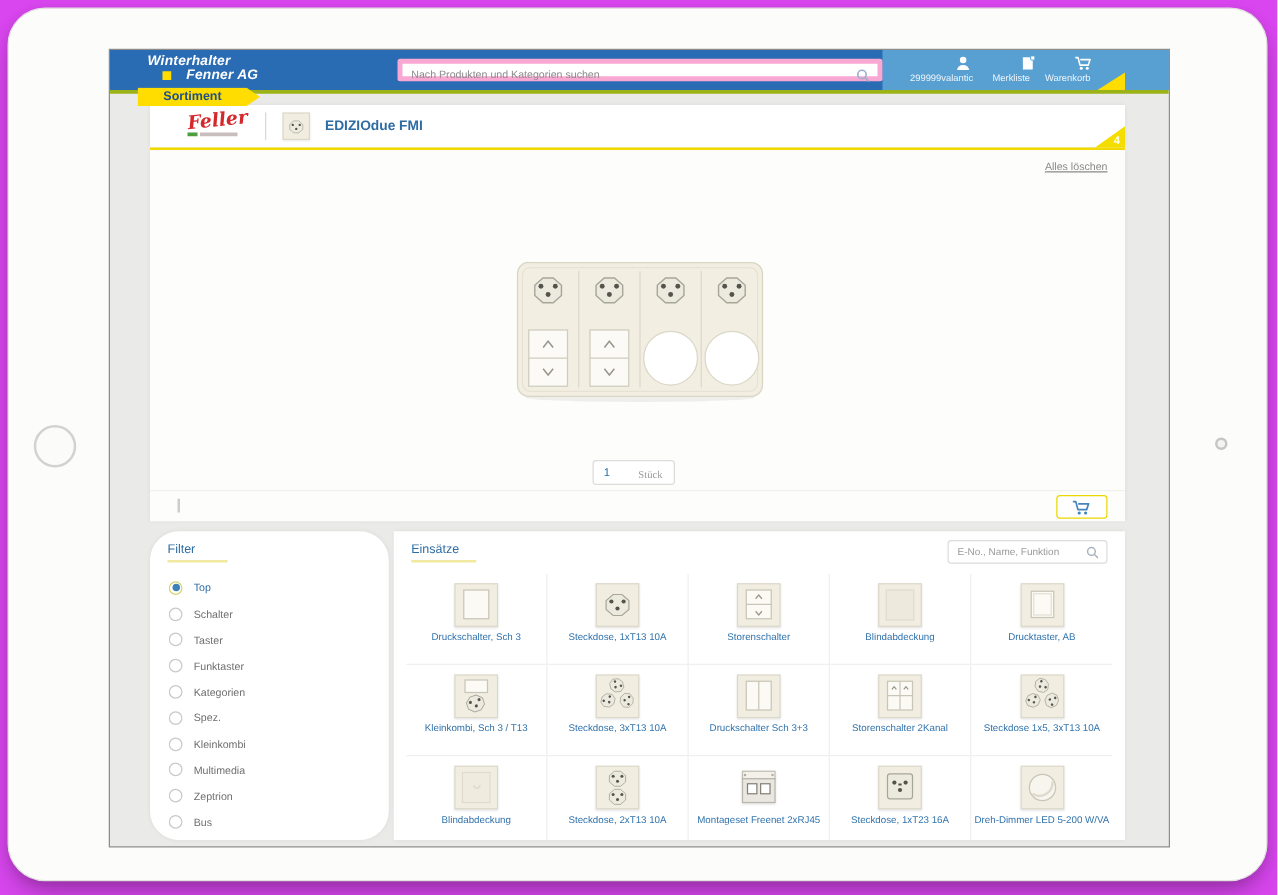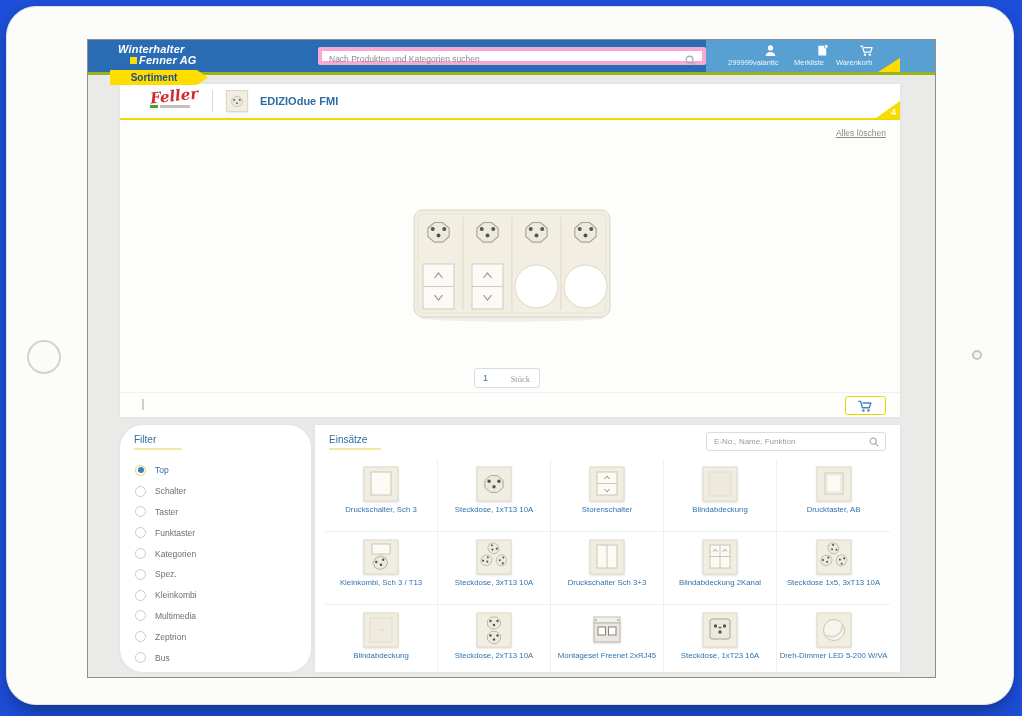--- a/index.html
+++ b/index.html
@@ -1,17 +1,17 @@
 <!DOCTYPE html>
 <html><head>
 <meta charset="utf-8">
 <style>
   * { margin:0; padding:0; box-sizing:border-box; }
   body { font-family:"Liberation Sans", sans-serif; background:#fff; }
-  #canvas { position:relative; width:1022px; height:716px; background:#1d4ed8; overflow:hidden; }
+  #canvas { position:relative; width:1022px; height:716px; background:#d946ef; overflow:hidden; }
 
   
   .tablet { position:absolute; left:6px; top:6px; width:1008px; height:699px;
     background:#fcfcfb; border:1px solid #e2e2e0; border-radius:30px;
     box-shadow:0 14px 24px -8px rgba(0,0,0,.30), 0 3px 10px rgba(0,0,0,.12); }
   .home-btn { position:absolute; left:27px; top:340px; width:34px; height:34px;
     border:2px solid #d2d2d0; border-radius:50%; background:#fbfbfa; }
   .camera { position:absolute; left:972px; top:350px; width:10px; height:10px;
     border:2px solid #c6c6c4; border-radius:50%; background:#f4f4f2; }
 
@@ -19,21 +19,21 @@
   .screen { position:absolute; left:88px; top:40px; width:847px; height:637px;
     background:#eaeae8; outline:1.5px solid #8d8d8b; overflow:hidden; }
 
   
   .topbar { position:absolute; left:0; top:0; width:847px; height:32px; background:#2a6cb3; }
   .topbar-right { position:absolute; left:618px; top:0; right:0; height:32px; background:#58a0d2; }
   .hdr-fold { position:absolute; left:790px; top:18px; width:0; height:0;
     border-left:22px solid transparent; border-bottom:14px solid #ffdd00; }
   .logo { position:absolute; left:30px; top:4px; color:#fff; font-style:italic; font-weight:bold;
     font-size:11px; line-height:11px; letter-spacing:.2px; }
-  .logo .l2 { padding-left:12px; display:flex; align-items:center; gap:2px; }
+  .logo .l2 { padding-left:12px; display:flex; align-items:center; gap:12px; }
   .logo .sq { display:inline-block; width:7px; height:7px; background:#ffdd00; }
   .hsearch { position:absolute; left:230px; top:7px; width:388px; height:18px;
     background:#fff; border-radius:2px; border:4px solid #f9a8d4; }
   .hsearch input { position:absolute; left:7px; top:0; width:355px; height:16px; border:none; outline:none;
     font-family:"Liberation Sans",sans-serif; font-size:8.5px; color:#555; background:transparent; }
   .hsearch input::placeholder { color:#8b8b8b; }
   .hsearch .mag { position:absolute; right:5px; top:2.5px; }
   .hitem { position:absolute; top:3px; height:28px; text-align:left; color:#eef5fb; font-size:7.5px; cursor:pointer; }
   .hitem .ic { height:14px; display:flex; justify-content:center; align-items:center; margin-bottom:1px; }
   .green-line { position:absolute; left:0; top:32px; width:847px; height:2.5px; background:#9cb318; }
@@ -86,21 +86,21 @@
   .fitem { height:20.8px; display:flex; align-items:center; gap:9px; cursor:pointer; }
   .radio { position:relative; width:11px; height:11px; border:1px solid #c9c9c9; border-radius:50%; background:#fff; flex:0 0 auto; }
   .fitem.selected .radio { border:1.5px solid #d5d470; }
   .fitem.selected .radio::after { content:''; position:absolute; inset:1.5px; background:#3f80b8; border-radius:50%; }
   .fitem .flabel { font-size:8.5px; color:#6f6f6f; }
   .fitem.selected .flabel { color:#2e6da4; }
 
   
   .eins-panel { position:absolute; left:227px; top:385px; width:585px; height:247px; background:#fff;
     box-shadow:0 0 4px rgba(0,0,0,.06); overflow:hidden; }
-  .esearch { position:absolute; right:14px; top:7px; width:180px; height:19px; background:#fff;
+  .esearch { position:absolute; right:14px; top:7px; width:128px; height:19px; background:#fff;
     border:1px solid #dcdcdc; border-radius:3px; }
   .esearch input { position:absolute; left:7px; top:1px; width:128px; height:15px; border:none; outline:none;
     font-family:"Liberation Sans",sans-serif; font-size:8px; color:#555; background:transparent; }
   .esearch input::placeholder { color:#9a9a9a; }
   .esearch .mag { position:absolute; right:5px; top:3px; }
   .pgrid { position:absolute; left:10px; right:10px; top:34px; bottom:0;
     display:grid; grid-template-columns:repeat(5, 1fr); grid-auto-rows:73px; overflow:hidden; }
   .tile { position:relative; border-right:1px solid #f0f0ee; border-bottom:1px solid #f0f0ee;
     text-align:center; cursor:pointer; }
   .tile:nth-child(5n) { border-right:none; }
@@ -387,21 +387,21 @@
 
         <div class="tile">
           <svg class="timg" viewBox="0 0 36 36">
               <rect x="1" y="1" width="34" height="34" fill="#f1eee1" stroke="#ddd9ca"></rect>
               <rect x="8" y="6" width="20" height="23" fill="#fbfaf5" stroke="#c9c6b8"></rect>
               <line x1="18" y1="6" x2="18" y2="29" stroke="#c9c6b8"></line>
               <line x1="8" y1="17.5" x2="28" y2="17.5" stroke="#c9c6b8"></line>
               <path d="M11.5 12.5 l1.8 -2.2 l1.8 2.2" stroke="#9a978a" fill="none"></path>
               <path d="M21 12.5 l1.8 -2.2 l1.8 2.2" stroke="#9a978a" fill="none"></path>
             </svg>
-          <div class="tlabel">Blindabdeckung 2Kanal</div>
+          <div class="tlabel">Storenschalter 2Kanal</div>
         </div>
 
         <div class="tile">
           <svg class="timg" viewBox="0 0 36 36">
               <rect x="1" y="1" width="34" height="34" fill="#f1eee1" stroke="#ddd9ca"></rect>
               <use href="#sockg" transform="translate(9,3) scale(0.42) rotate(55 20 15)"></use>
               <use href="#sockg" transform="translate(2,15) scale(0.42) rotate(-25 20 15)"></use>
               <use href="#sockg" transform="translate(17,15) scale(0.42) rotate(115 20 15)"></use>
             </svg>
           <div class="tlabel">Steckdose 1x5, 3xT13 10A</div>

